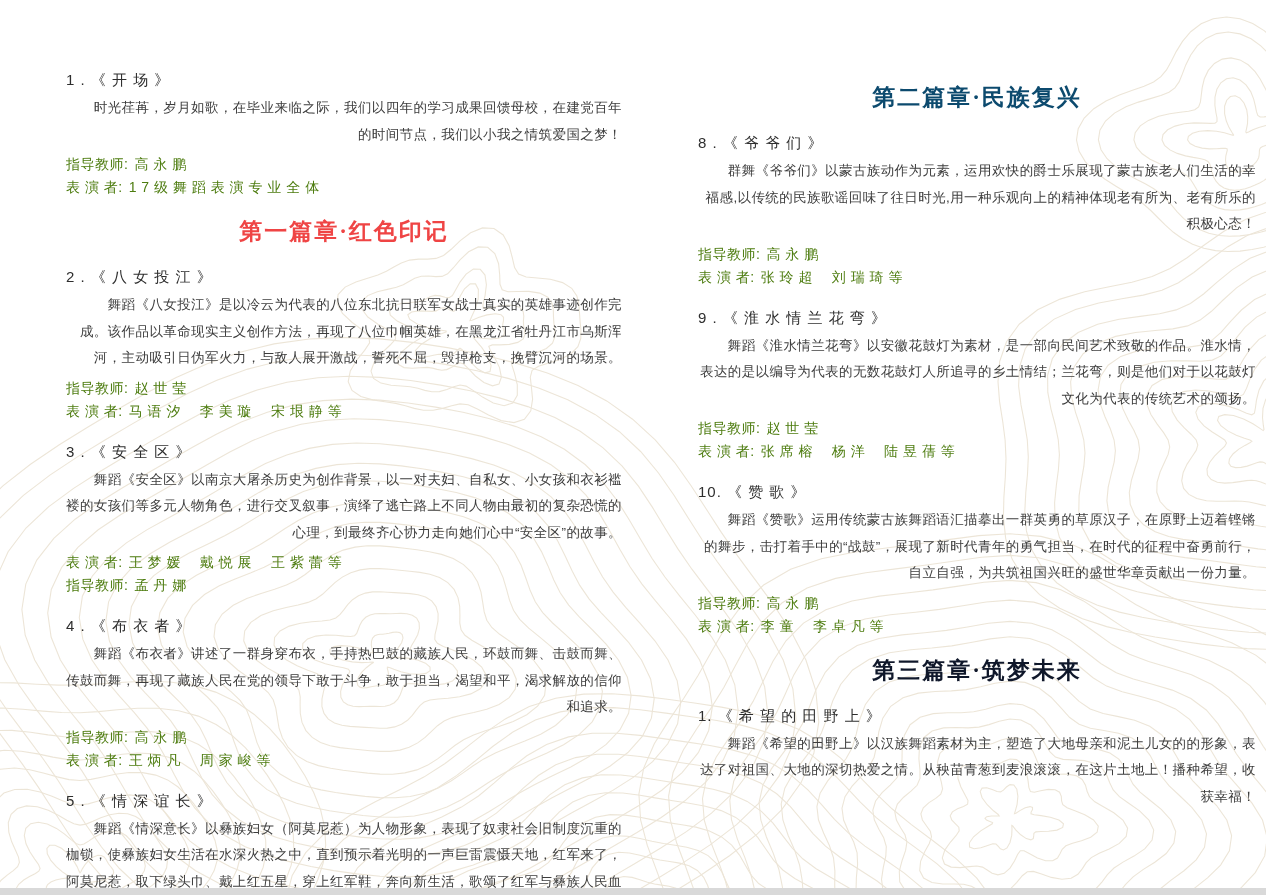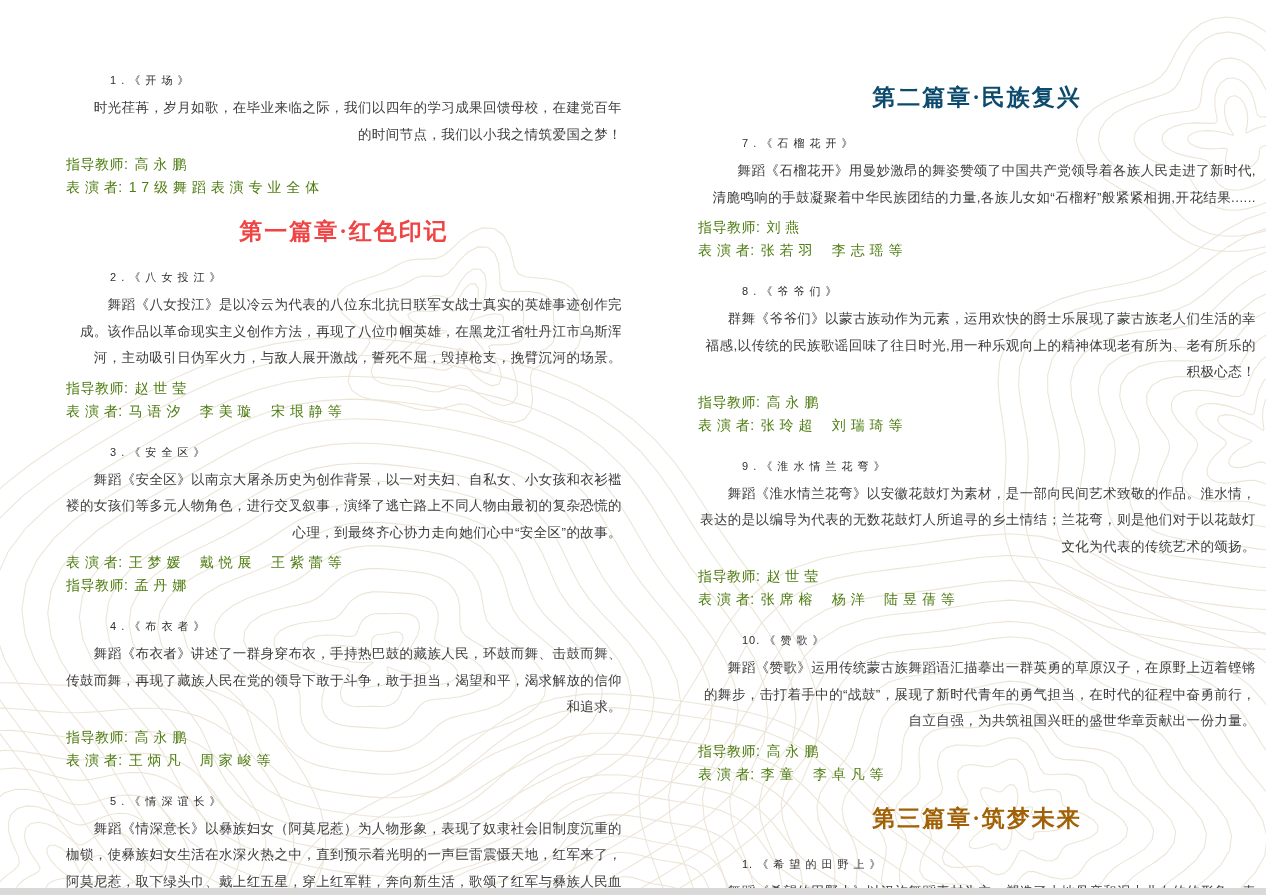--- a/index.html
+++ b/index.html
@@ -21,26 +21,25 @@
   .section-header{
     text-align:center;
     font-family:"Liberation Serif","DejaVu Serif",serif;
     font-weight:bold;
     font-size:23px;
     letter-spacing:2px;
     margin:12px 0 18px 0;
   }
   .item{margin-bottom:17px;}
   .item-title{
-    font-size:11px;
+    font-size:15px;
     color:#2e2e2e;
     letter-spacing:1px;
     margin-bottom:3px;
     line-height:24px;
-    margin-left:44px;
   }
   .item-desc{
     margin:0 0 5px 0;
     text-indent:2em;
     font-size:13.5px;
     line-height:26.5px;
     letter-spacing:0.4px;
     color:#3d3d3d;
     text-align:right;
   }
@@ -176,30 +175,20 @@
   <div class="item">
     <div class="item-title">5 . 《 情 深 谊 长 》</div>
     <p class="item-desc">舞蹈《情深意长》以彝族妇女（阿莫尼惹）为人物形象，表现了奴隶社会旧制度沉重的枷锁，使彝族妇女生活在水深火热之中，直到预示着光明的一声巨雷震慑天地，红军来了，阿莫尼惹，取下绿头巾、戴上红五星，穿上红军鞋，奔向新生活，歌颂了红军与彝族人民血浓于水的深厚感情。</p>
 
   </div>
 
 </div>
   <div class="col col-right">
   <h2 class="section-header" style="color: #0c4a6e;">第二篇章·民族复兴</h2>
 
-  <div class="item">
-    <div class="item-title">7 . 《 石 榴 花 开 》</div>
-    <p class="item-desc">舞蹈《石榴花开》用曼妙激昂的舞姿赞颂了中国共产党领导着各族人民走进了新时代,清脆鸣响的手鼓凝聚着中华民族团结的力量,各族儿女如“石榴籽”般紧紧相拥,开花结果......</p>
-    <div class="credit">
-      <span class="credit-label">指导教师:</span><span>刘 燕</span>
-    </div>
-    <div class="credit">
-      <span class="credit-label">表 演 者:</span><span>张 若 羽　 李 志 瑶 等</span>
-    </div>
-  </div>
 
   <div class="item">
     <div class="item-title">8 . 《 爷 爷 们 》</div>
     <p class="item-desc">群舞《爷爷们》以蒙古族动作为元素，运用欢快的爵士乐展现了蒙古族老人们生活的幸福感,以传统的民族歌谣回味了往日时光,用一种乐观向上的精神体现老有所为、老有所乐的积极心态！</p>
     <div class="credit">
       <span class="credit-label">指导教师:</span><span>高 永 鹏</span>
     </div>
     <div class="credit">
       <span class="credit-label">表 演 者:</span><span>张 玲 超　 刘 瑞 琦 等</span>
     </div>
@@ -220,21 +209,21 @@
     <div class="item-title">10. 《 赞 歌 》</div>
     <p class="item-desc">舞蹈《赞歌》运用传统蒙古族舞蹈语汇描摹出一群英勇的草原汉子，在原野上迈着铿锵的舞步，击打着手中的“战鼓”，展现了新时代青年的勇气担当，在时代的征程中奋勇前行，自立自强，为共筑祖国兴旺的盛世华章贡献出一份力量。</p>
     <div class="credit">
       <span class="credit-label">指导教师:</span><span>高 永 鹏</span>
     </div>
     <div class="credit">
       <span class="credit-label">表 演 者:</span><span>李 童　 李 卓 凡 等</span>
     </div>
   </div>
 
-  <h2 class="section-header" style="color: #a16207;">第三篇章·筑梦未来</h2>
+  <h2 class="section-header" style="color: #0f172a;">第三篇章·筑梦未来</h2>
 
   <div class="item">
     <div class="item-title">1. 《 希 望 的 田 野 上 》</div>
     <p class="item-desc">舞蹈《希望的田野上》以汉族舞蹈素材为主，塑造了大地母亲和泥土儿女的的形象，表达了对祖国、大地的深切热爱之情。从秧苗青葱到麦浪滚滚，在这片土地上！播种希望，收获幸福！</p>
 
   </div>
 
 </div>
   <div class="bottom-edge"></div>
 </div>

